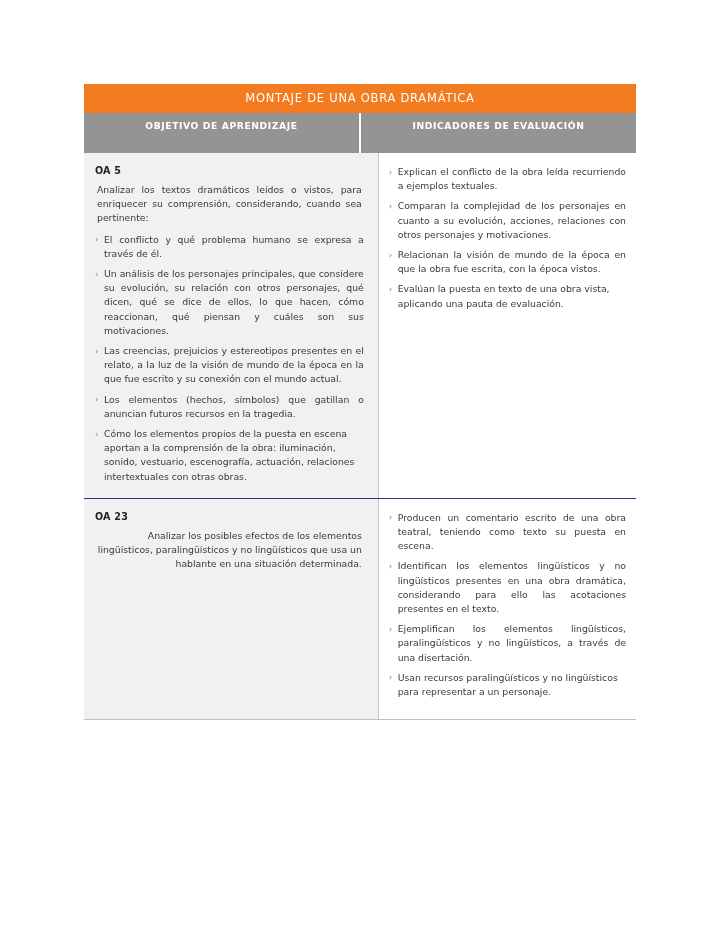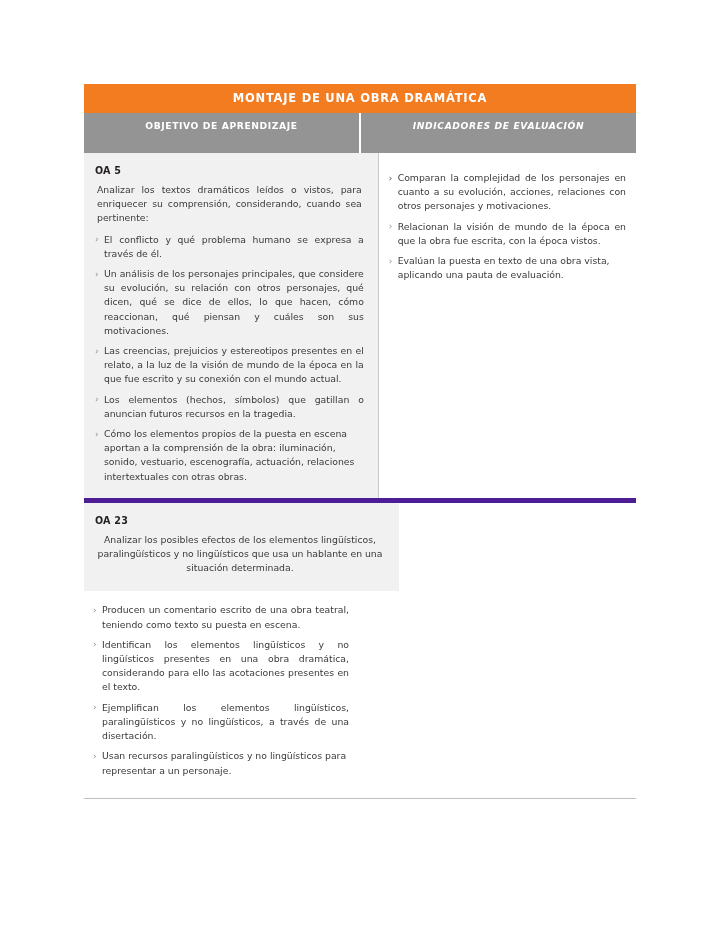--- a/index.html
+++ b/index.html
@@ -28,21 +28,21 @@
     width: 552px;
   }
 
   
   .title-bar {
     background: #F47C20;
     color: #ffffff;
     text-align: center;
     font-size: 11.5px;
     letter-spacing: 0.75px;
-    font-weight: 700;
+    font-weight: 400;
     height: 29px;
     line-height: 29px;
     overflow: hidden;
     white-space: nowrap;
   }
 
   
   .col-header {
     display: flex;
     height: 40px;
@@ -54,31 +54,31 @@
     font-size: 9.2px;
     letter-spacing: 0.6px;
     font-weight: 600;
     text-align: center;
     line-height: 25px;
     overflow: hidden;
     white-space: nowrap;
   }
   .col-header .ch-left { width: 275px; }
   .col-header .ch-gap  { width: 2px; background: #ffffff; }
-  .col-header .ch-right{ width: 275px; font-style: italic; }
+  .col-header .ch-right{ width: 275px; }
 
   
   .rows { }
 
   .row {
     display: flex;
     align-items: stretch;
     position: relative;
   }
-  .row + .row { border-top: 5px solid #4c1d95; flex-direction: column; }
+  .row + .row { border-top: 1px solid #4c1d95; }
   .rows { border-bottom: 1px solid #bfbfbf; }
 
   .cell-left {
     width: 315px;
     box-sizing: border-box;
     background: #F1F1F1;
     padding: 12px 14px 14px 11px;
   }
   .cell-divider {
     width: 2px;
@@ -109,21 +109,21 @@
     margin: 0 0 7px 0;
     letter-spacing: 0.2px;
   }
   .oa-lead {
     font-size: 9.3px;
     line-height: 14.2px;
     color: #3a3a3a;
     margin: 2px;
     text-align: justify;
   }
-  .oa-lead.nojust { text-align: center; }
+  .oa-lead.nojust { text-align: right; }
 
   ul.bullets {
     list-style: none;
     margin: 7px 0 0 0;
     padding: 0;
   }
   ul.bullets li {
     position: relative;
     padding-left: 9px;
     margin-bottom: 6px;
@@ -169,21 +169,21 @@
               <li><span class="chev">›</span><span>El conflicto y qué problema humano se expresa a través de él.</span></li>
               <li><span class="chev">›</span><span>Un análisis de los personajes principales, que considere su evolución, su relación con otros personajes, qué dicen, qué se dice de ellos, lo que hacen, cómo reaccionan, qué piensan y cuáles son sus motivaciones.</span></li>
               <li><span class="chev">›</span><span>Las creencias, prejuicios y estereotipos presentes en el relato, a la luz de la visión de mundo de la época en la que fue escrito y su conexión con el mundo actual.</span></li>
               <li><span class="chev">›</span><span>Los elementos (hechos, símbolos) que gatillan o anuncian futuros recursos en la tragedia.</span></li>
               <li class="nojust"><span class="chev">›</span><span>Cómo los elementos propios de la puesta en escena aportan a la comprensión de la obra: iluminación, sonido, vestuario, escenografía, actuación, relaciones intertextuales con otras obras.</span></li>
             </ul>
           </div>
           <div class="cell-divider"></div>
           <div class="cell-right">
             <ul class="bullets">
-              <li><span class="chev">›</span></li>
+              <li><span class="chev">›</span><span>Explican el conflicto de la obra leída recurriendo a ejemplos textuales.</span></li>
               <li><span class="chev">›</span><span>Comparan la complejidad de los personajes en cuanto a su evolución, acciones, relaciones con otros personajes y motivaciones.</span></li>
               <li><span class="chev">›</span><span>Relacionan la visión de mundo de la época en que la obra fue escrita, con la época vistos.</span></li>
               <li class="nojust"><span class="chev">›</span><span>Evalúan la puesta en texto de una obra vista, aplicando una pauta de evaluación.</span></li>
             </ul>
           </div>
         </div>
         <div class="row">
           <div class="cell-left">
             <p class="oa-code">OA 23</p>
             <p class="oa-lead nojust">Analizar los posibles efectos de los elementos lingüísticos, paralingüísticos y no lingüísticos que usa un hablante en una situación determinada.</p>

